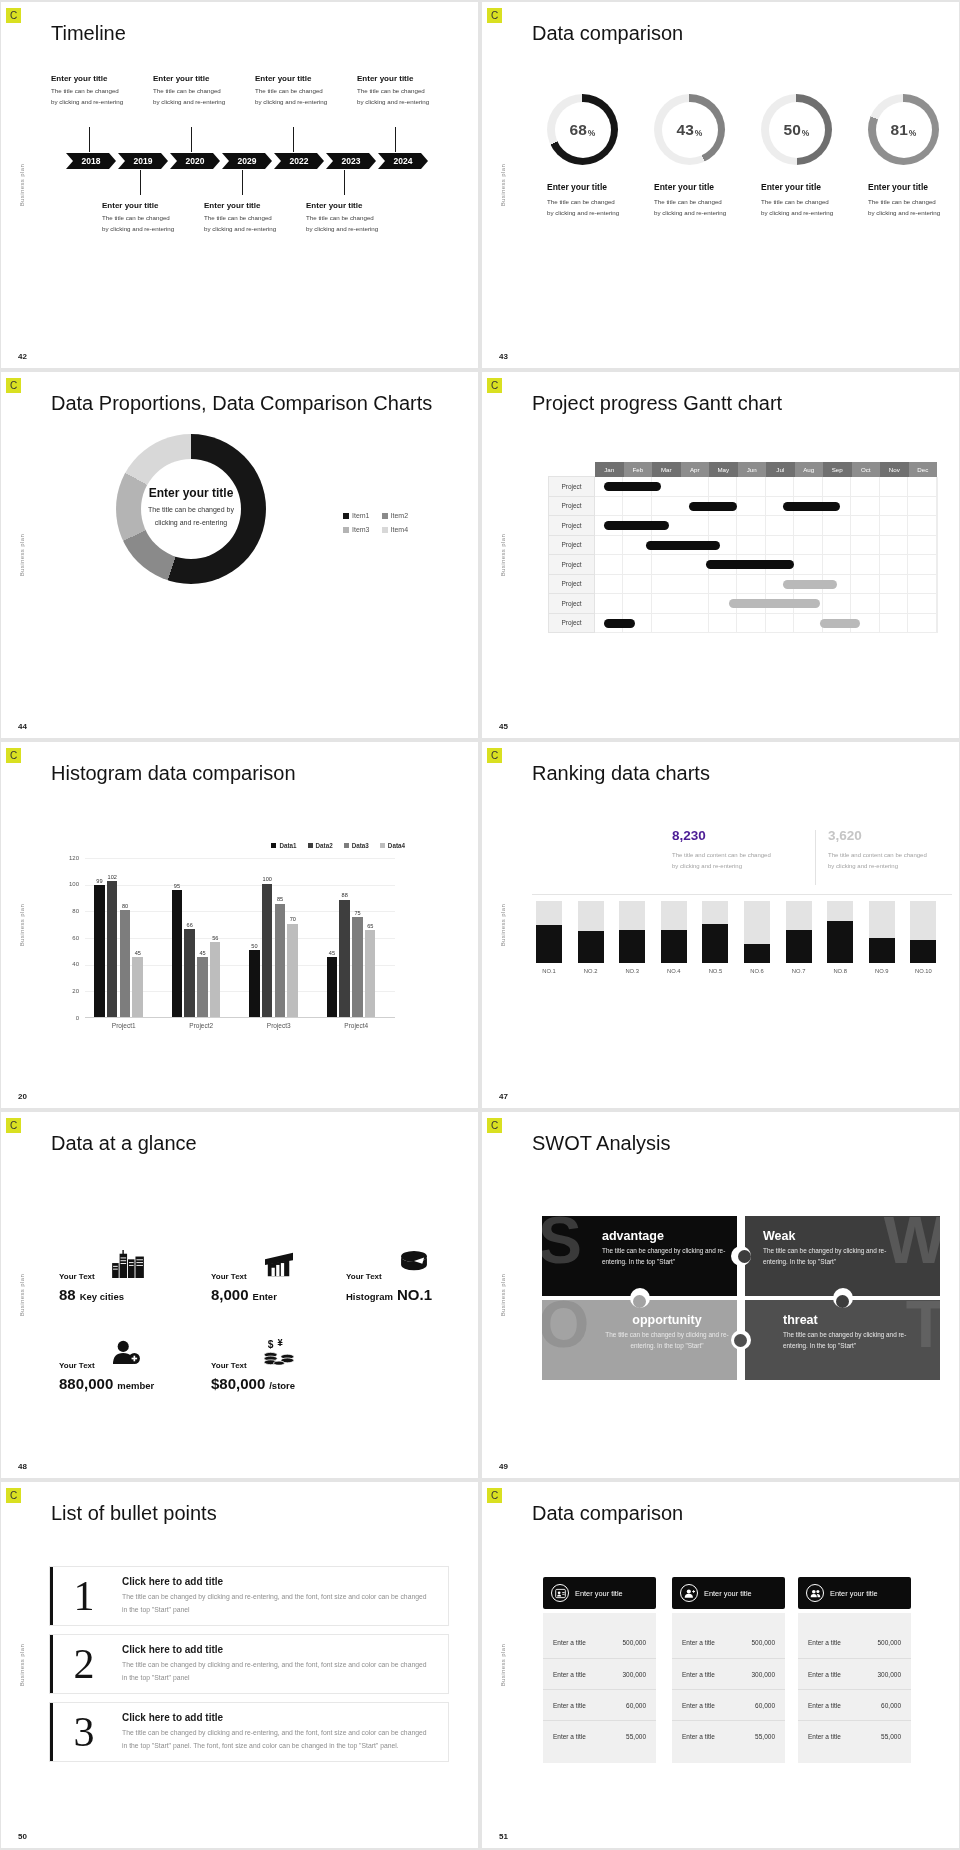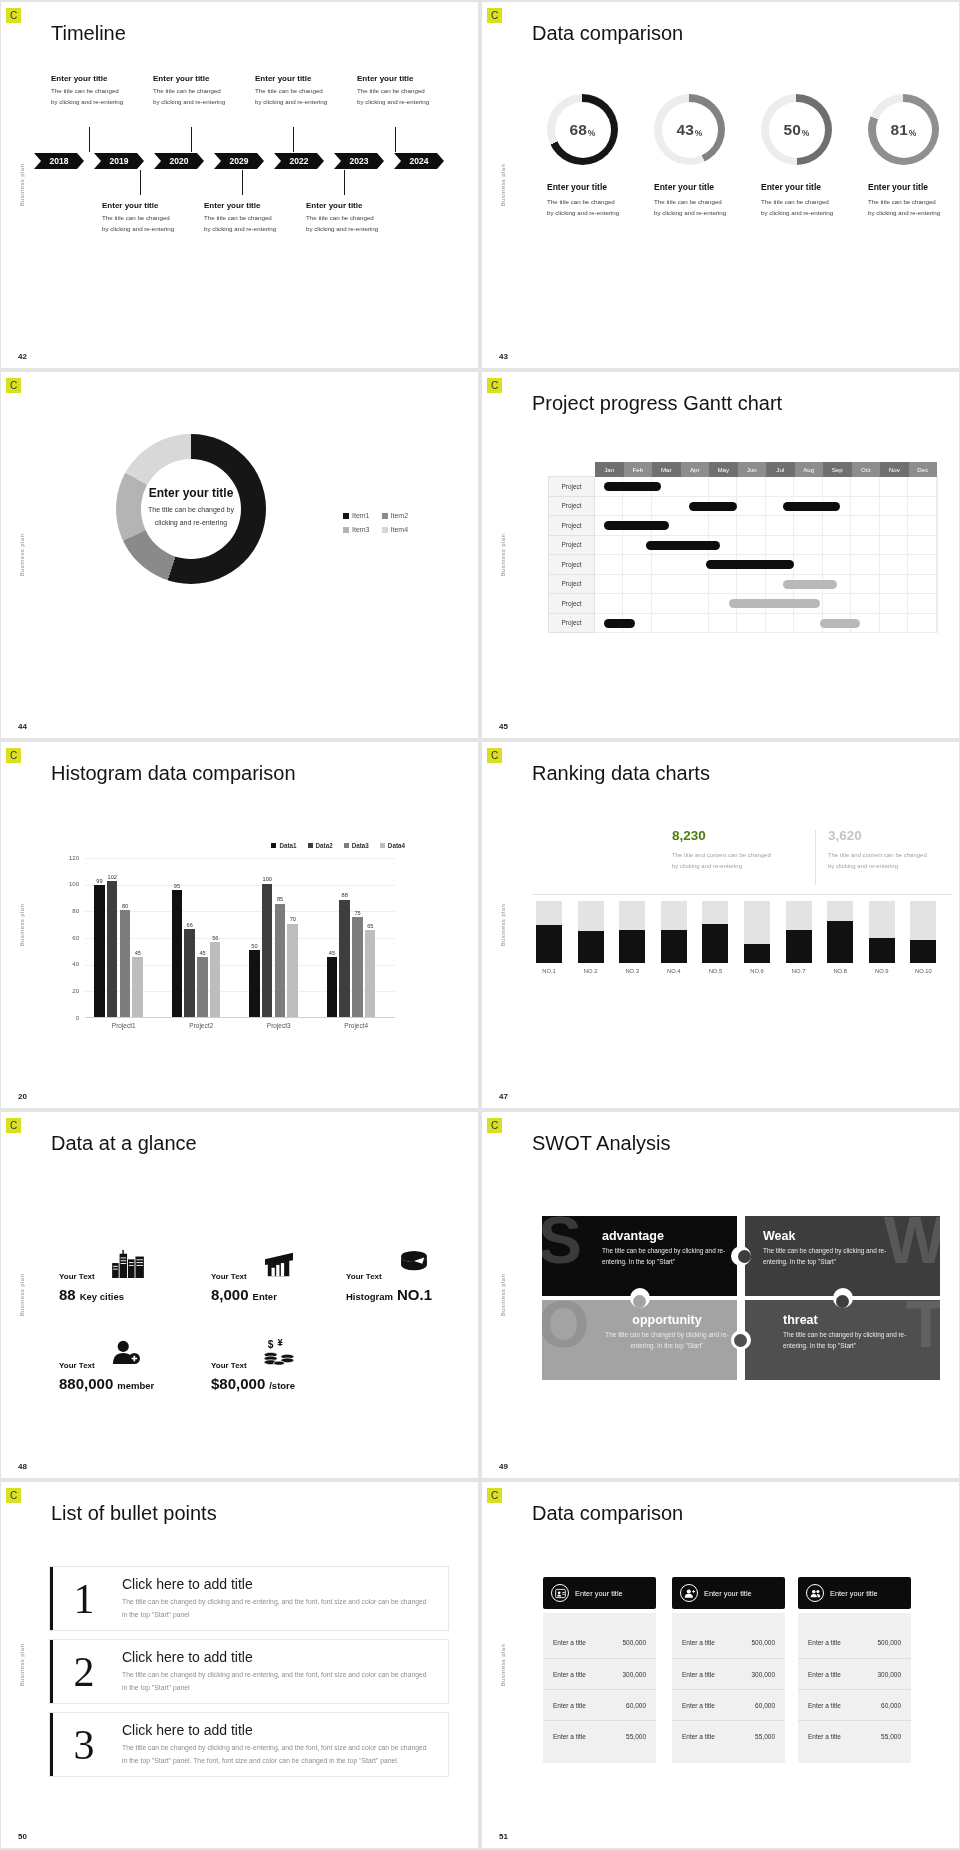--- a/index.html
+++ b/index.html
@@ -6,21 +6,21 @@
 body{width:960px;height:1850px;background:#e4e4e4;font-family:"Liberation Sans",sans-serif;color:#1a1a1a}
 .grid{display:grid;grid-template-columns:477px 477px;grid-auto-rows:366px;gap:4px;padding:2px 0 0 1px}
 .slide{position:relative;background:#fff;overflow:hidden}
 .badge{position:absolute;top:6px;left:5px;width:15px;height:15px;background:#d9e021;color:#333;font-size:10px;line-height:15px;text-align:center}
 .sidewrap{position:absolute;left:8px;top:0;bottom:0;width:26px;display:flex;align-items:center;justify-content:center}
 .side{transform:rotate(-90deg);white-space:nowrap;font-size:6px;color:#8e8e8e;letter-spacing:.4px}
 .snum{position:absolute;left:17px;bottom:7px;font-size:8px;font-weight:bold;color:#222}
 .stitle{position:absolute;left:50px;top:20px;font-size:20px;color:#141414}
 .canvas{position:absolute}
 
-.tl-bar{position:absolute;left:5px;top:85px;display:flex;gap:10px}
+.tl-bar{position:absolute;left:37px;top:85px;display:flex;gap:2px}
 .tl-seg{width:50px;height:16px;background:#0e0e0e;color:#fff;font-size:8.5px;font-weight:bold;line-height:16px;text-align:center;clip-path:polygon(0 0,calc(100% - 7px) 0,100% 50%,calc(100% - 7px) 100%,0 100%,7px 50%)}
 .tl-line{position:absolute;width:1px;background:#1a1a1a}
 .tl-item{position:absolute;width:94px}
 .tl-it{font-size:8px;font-weight:bold;color:#111;margin-bottom:3px}
 .tl-ib{font-size:6.2px;color:#3f3f3f;line-height:1.75}
 
 .g-cell{width:107px}
 .gauge{position:relative;width:71px;height:71px;border-radius:50%;margin:8px 0 17px 17px}
 .g-in{position:absolute;inset:7.5px;background:#fff;border-radius:50%;display:flex;align-items:center;justify-content:center;gap:1px}
 .g-num{font-size:15.5px;font-weight:bold;color:#474747}
@@ -76,21 +76,21 @@
 .sw-t{position:absolute;top:13px;width:130px}
 .sw-title{font-size:12.5px;font-weight:bold;color:#fff;margin-bottom:3px}
 .sw-body{font-size:6.4px;color:#e8e8e8;line-height:1.65}
 .sw-knob{position:absolute;width:20px;height:20px;border-radius:50%;background:#fff}
 .sw-knob-in{position:absolute;width:13px;height:13px;border-radius:50%}
 
 .bl-row{position:relative;display:flex;margin-bottom:8px;border:1px solid #e7e7e7;background:#fff}
 .bl-line{position:absolute;left:0;top:0;bottom:0;width:2.5px;background:#111}
 .bl-num{width:68px;display:flex;align-items:center;justify-content:center;font-family:"Liberation Serif",serif;font-size:42px;color:#141414}
 .bl-tx{flex:1;padding:9px 16px 9px 4px}
-.bl-title{font-size:14px;font-weight:normal;color:#1a1a1a;margin-bottom:4px}
+.bl-title{font-size:10px;font-weight:bold;color:#1a1a1a;margin-bottom:4px}
 .bl-body{font-size:6.8px;color:#8f8f8f;line-height:1.85}
 
 .cp-col{position:absolute;top:0;width:113px}
 .cp-h{height:32px;background:#0c0c0c;border-radius:2px;display:flex;align-items:center;padding-left:8px;gap:6px}
 .cp-ic{width:18px;height:18px;border:1px solid #fff;border-radius:50%;display:flex;align-items:center;justify-content:center;flex:none}
 .cp-ht{font-size:7.4px;color:#fff}
 .cp-p{margin-top:4px;background:#f0f0f0;padding:14px 0 12px}
 .cp-r{height:31px;display:flex;align-items:center;justify-content:space-between;padding:0 10px;font-size:6.5px;color:#333}
 .cp-r-b{border-top:1px solid #dedede}
 </style>
@@ -214,20 +214,21 @@
         </div>
       </div>
     <div class="snum">43</div>
   </section>
 
   <section class="slide">
     <div class="badge">C</div>
     <div class="sidewrap">
         <span class="side">Business plan</span>
       </div>
+    <div class="stitle">Data Proportions, Data Comparison Charts</div>
     <div class="canvas" style="left:50px;top:62px;width:420px;height:280px">
         <div class="d-ring" style="background: conic-gradient(rgb(22, 22, 22) 0%, rgb(22, 22, 22) 55%, rgb(138, 138, 138) 55%, rgb(138, 138, 138) 68%, rgb(180, 180, 180) 68%, rgb(180, 180, 180) 83%, rgb(216, 216, 216) 83%, rgb(216, 216, 216) 100%);">
           <div class="d-in">
             <div class="d-ct">Enter your title</div>
             <div class="d-cb">The title can be changed by</div>
             <div class="d-cb">clicking and re-entering</div>
           </div>
         </div>
         <div class="d-leg">
           <div class="d-li">
@@ -407,21 +408,21 @@
   </section>
 
   <section class="slide">
     <div class="badge">C</div>
     <div class="sidewrap">
         <span class="side">Business plan</span>
       </div>
     <div class="stitle">Ranking data charts</div>
     <div class="canvas" style="left:50px;top:86px;width:420px;height:240px">
         <div class="rk-stat" style="left: 140px;">
-          <div class="rk-v" style="color: #4d7c0f;">8,230</div>
+          <div class="rk-v" style="color: #4c1d95;">8,230</div>
           <div class="rk-b">The title and content can be changed</div>
           <div class="rk-b">by clicking and re-entering</div>
         </div>
         <div class="rk-stat" style="left: 296px;">
           <div class="rk-v" style="color: rgb(197, 197, 197);">3,620</div>
           <div class="rk-b">The title and content can be changed</div>
           <div class="rk-b">by clicking and re-entering</div>
         </div>
         <div class="rk-div"></div>
         <div class="rk-bars">

